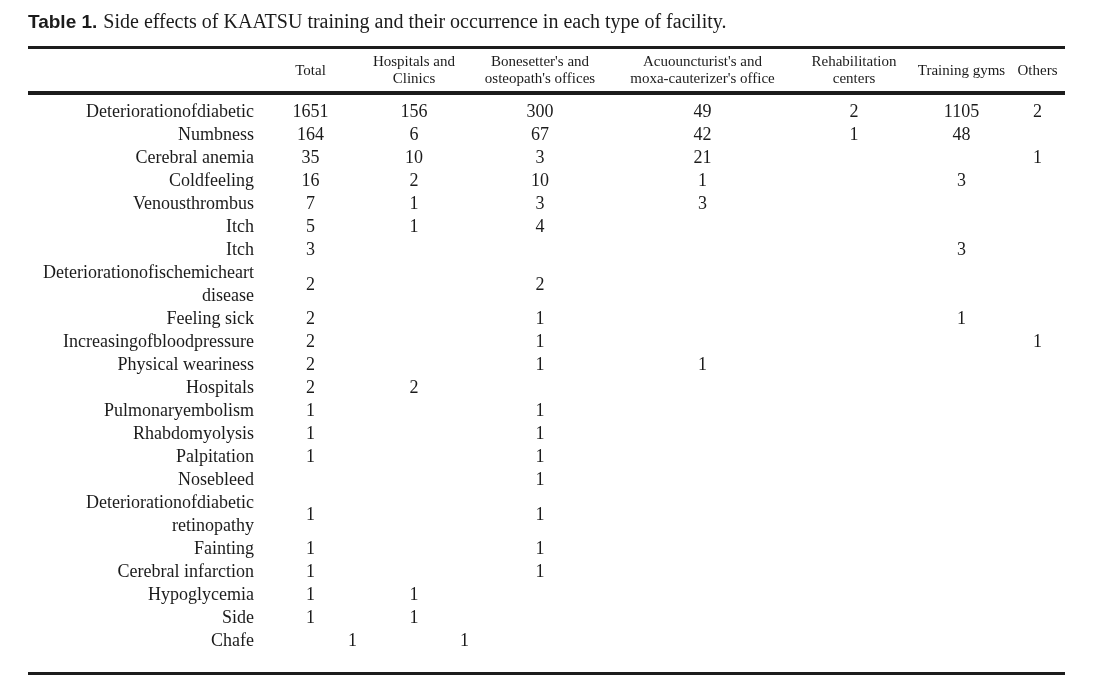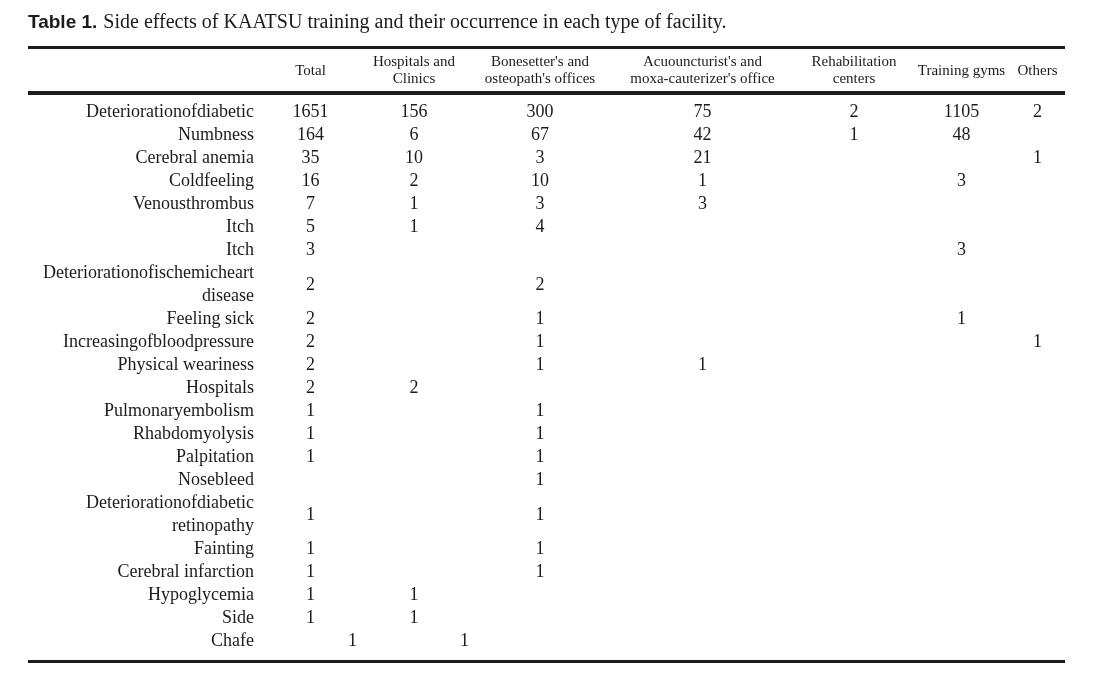--- a/index.html
+++ b/index.html
@@ -59,21 +59,21 @@
     padding: 0 1px;
     text-align: center;
     vertical-align: middle;
     white-space: pre-line;
   }
   tbody td.row-label {
     text-align: right;
     padding-right: 9px;
   }
   tbody tr:first-child td { padding-top: 5px; }
-  tbody tr:last-child td { padding-bottom: 8px; text-align: right; }
+  tbody tr:last-child td { padding-bottom: 20px; text-align: right; }
 </style>
 </head>
 <body>
 
 <div class="page">
 
   <div class="caption">
     <span class="caption-label">Table 1.</span><span class="caption-text">Side effects of KAATSU training and their occurrence in each type of facility.</span>
   </div>
 
@@ -103,21 +103,21 @@
           <th>Training gyms</th>
           <th>Others</th>
         </tr>
     </thead>
     <tbody id="table-body">
         <tr>
           <td class="row-label">Deteriorationofdiabetic</td>
           <td>1651</td>
           <td>156</td>
           <td>300</td>
-          <td>75</td>
+          <td>49</td>
           <td>2</td>
           <td>1105</td>
           <td>2</td>
         </tr>
         <tr>
           <td class="row-label">Numbness</td>
           <td>164</td>
           <td>6</td>
           <td>67</td>
           <td>42</td>

